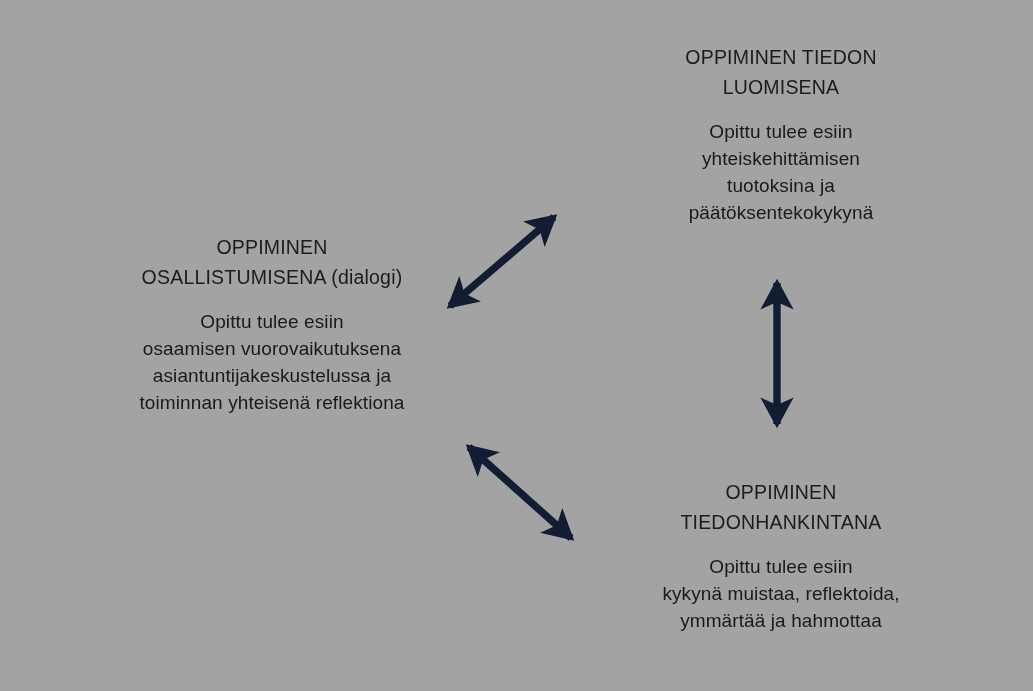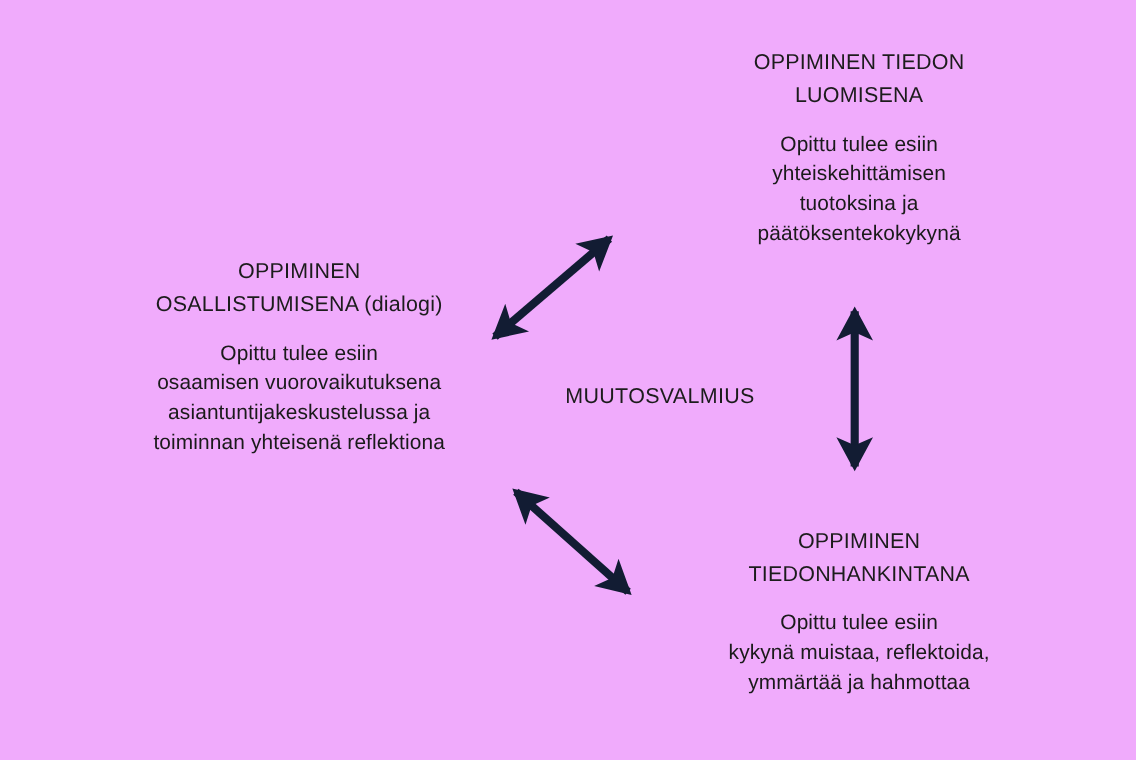--- a/index.html
+++ b/index.html
@@ -4,21 +4,21 @@
 <style>
   html, body {
     margin: 0;
     padding: 0;
     background: #ffffff;
   }
   #stage {
     position: relative;
     width: 1033px;
     height: 691px;
-    background: #f0abfc;
+    background: #a3a3a3;
     overflow: hidden;
     font-family: "Liberation Sans", sans-serif;
     color: #1a1a1a;
   }
   #arrow-layer {
     position: absolute;
     left: 0;
     top: 0;
     width: 1033px;
     height: 691px;
@@ -127,15 +127,14 @@
 
   <div class="node" id="node-acquisition">
     <div class="node-title">OPPIMINEN
 TIEDONHANKINTANA</div>
     <div class="node-gap"></div>
     <div class="node-body">Opittu tulee esiin
 kykynä muistaa, reflektoida,
 ymmärtää ja hahmottaa</div>
   </div>
 
-  <div class="node" id="center-label">MUUTOSVALMIUS</div>
 
 </div>
 
 </body></html>

